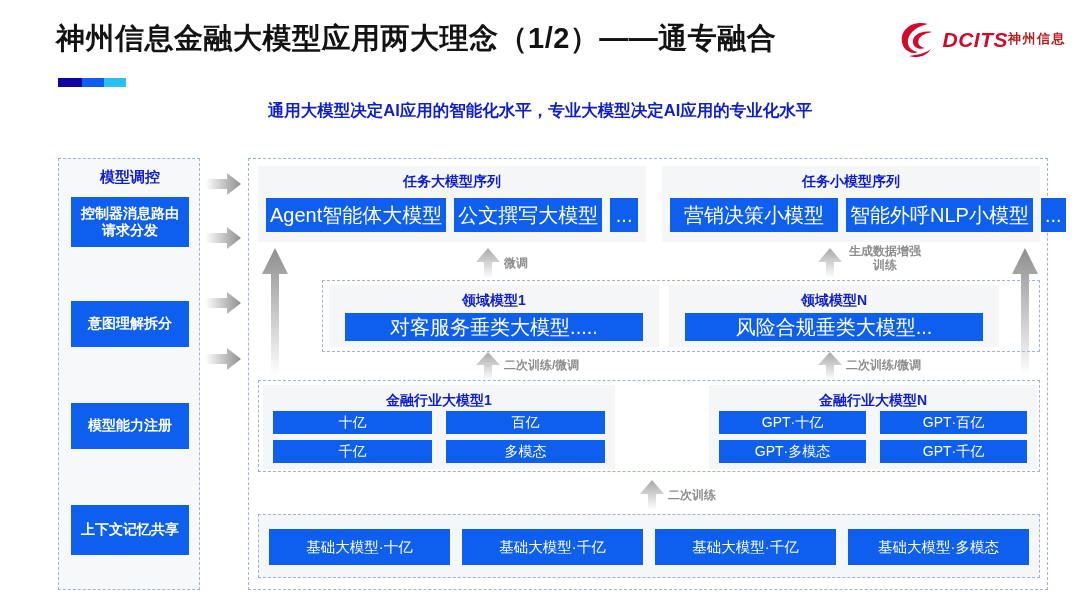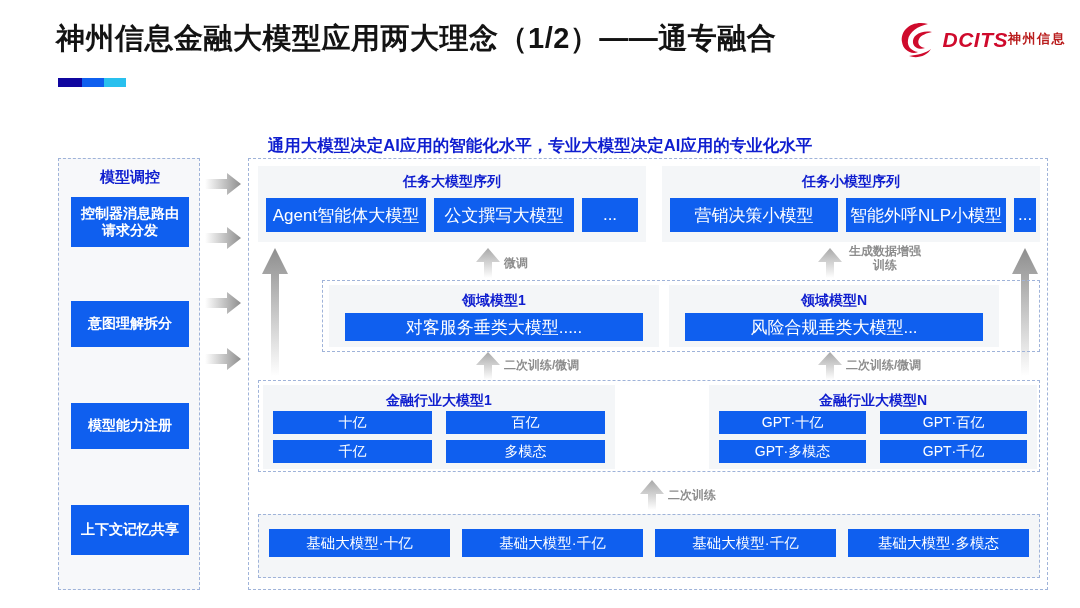--- a/index.html
+++ b/index.html
@@ -18,21 +18,21 @@
     font-size:29px;font-weight:bold;color:#131313;
     letter-spacing:.5px;white-space:nowrap;
   }
   #accent-bar{position:absolute;left:58px;top:78px;width:68px;height:9px;display:flex;}
   #accent-bar i{display:block;height:100%;}
   #accent-bar i:nth-child(1){width:24px;background:#10069F;}
   #accent-bar i:nth-child(2){width:22px;background:#0F5FEF;}
   #accent-bar i:nth-child(3){width:22px;background:#29C0EE;}
   #subtitle{
     position:absolute;left:0;top:100px;width:1080px;text-align:center;
-    font-size:16.5px;font-weight:bold;color:#0F1ECF;white-space:nowrap;margin-top:35px;
+    font-size:16.5px;font-weight:bold;color:#0F1ECF;white-space:nowrap;
   }
 
   
   #logo{position:absolute;right:14px;top:18px;display:flex;align-items:center;gap:5px;}
   #logo .mark{width:40px;height:42px;position:relative;}
   #logo .mark svg{display:block;}
   #logo .words{display:flex;flex-direction:row;line-height:1;}
   #logo .brand-en{font-size:21px;font-weight:bold;color:#CF0A2C;letter-spacing:.5px;font-style:italic;}
   #logo .brand-cn{font-size:13px;font-weight:bold;color:#b91c1c;letter-spacing:1.5px;margin-top:3px;}
 
@@ -74,21 +74,21 @@
     border:1px dashed #9fb3d9;box-sizing:border-box;background:#ffffff;
   }
 
   
   .card{background:#f4f6f8;box-sizing:border-box;}
   .card-title{
     text-align:center;font-size:14px;font-weight:bold;color:#0F1ECF;
     padding-top:7px;
   }
   .chip{
-    background:#0F5FEF;color:#fff;font-size:17px;
+    background:#0F5FEF;color:#fff;font-size:20px;
     display:flex;align-items:center;justify-content:center;text-align:center;
     box-sizing:border-box;padding:0 4px;white-space:nowrap;
   }
 
   
   #seq-big{position:absolute;left:258px;top:26px;width:388px;height:76px;}
   #seq-small{position:absolute;left:662px;top:26px;width:378px;height:76px;}
   .seq-chips{position:absolute;left:8px;right:8px;top:32px;display:flex;gap:8px;}
   .seq-chips .chip{height:34px;}
   #seq-big .chip:nth-child(1){flex:0 0 160px;}
@@ -119,21 +119,21 @@
     display:grid;grid-template-columns:1fr 1fr;gap:6px 14px;
   }
   .grid2 .chip{height:23px;font-size:14px;}
 
   
   #base-wrap{
     position:absolute;left:258px;top:374px;width:782px;height:64px;
     border:1px dashed #9fb3d9;box-sizing:border-box;background:#f4f6f8;
   }
   #base-row{position:absolute;left:10px;right:10px;top:14px;display:flex;gap:12px;}
-  #base-row .chip{flex:1 1 0;height:28px;font-size:14.5px;}
+  #base-row .chip{flex:1 1 0;height:36px;font-size:14.5px;}
 
   
   .varrow{position:absolute;}
   .varrow svg{display:block;}
   .alabel{position:absolute;font-size:12px;font-weight:bold;color:#8c8c8c;white-space:nowrap;line-height:1.2;}
   .alabel.two{text-align:center;}
 </style>
 </head>
 <body>
 

